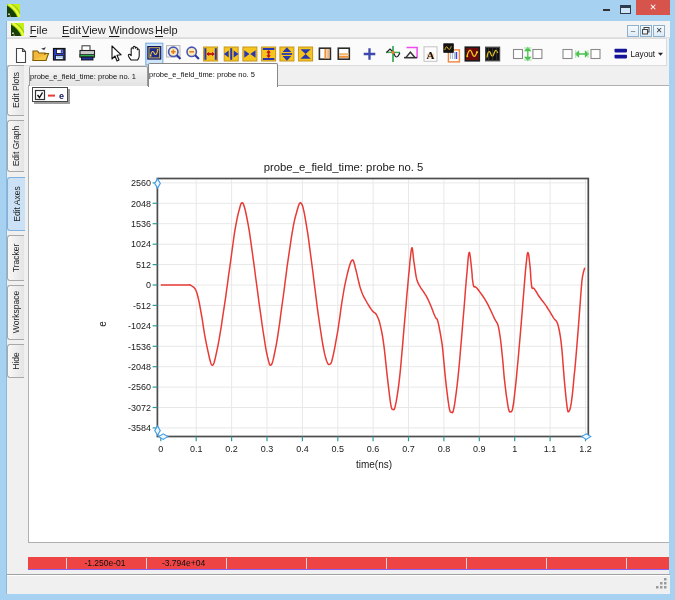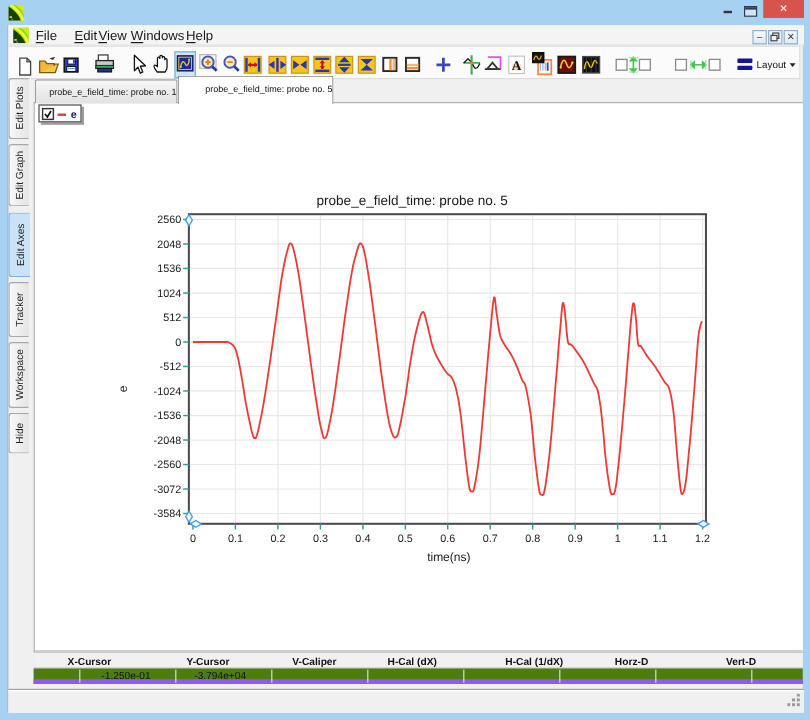--- a/index.html
+++ b/index.html
@@ -19,27 +19,27 @@
 #mdibtns{position:absolute;top:4px;left:620px}
 .mdib{position:absolute;top:0;width:12px;height:12px;border:1px solid #8fb0cc;background:linear-gradient(#f5fafe,#dcebf8);color:#333;font-size:8px;line-height:10px;text-align:center}
 #toolbar{position:absolute;left:0;top:17px;width:660px;height:28px;background:#fbfbfb;border:1px solid #dcdcdc;border-left:none}
 #tbsvg{position:absolute;left:-6px;top:0px}
 #sidebar{position:absolute;left:0;top:43.5px;width:21px;height:528px}
 .vtab{position:absolute;left:0;width:17px;background:linear-gradient(90deg,#f8f8f8,#e4e4e4);border:1px solid #a8a8a8;border-radius:3px 0 0 3px;border-right:none}
 .vtab span{position:absolute;left:50%;top:50%;transform:translate(-50%,-50%) rotate(-90deg);white-space:nowrap;font-size:8.5px;color:#222}
 .vtab.sel{background:#cbe2f6;border-color:#7fb2e0;width:18px}
 #content{position:absolute;left:21px;top:45px;width:642px;height:528px}
 #graph{position:absolute;left:0;top:19px;width:641px;height:458px;background:#fff;border:1px solid #b0b0b0;border-right:none}
-.tab{position:absolute;font-size:7.5px;color:#111;text-align:right;border:1px solid #9a9a9a;border-bottom:none;border-radius:2px 2px 0 0}
+.tab{position:absolute;font-size:7.5px;color:#111;text-align:left;border:1px solid #9a9a9a;border-bottom:none;border-radius:2px 2px 0 0}
 #tab1{left:0;top:-20px;width:119px;height:20px;background:linear-gradient(#f6f6f6,#e3e3e3);line-height:19px}
 #tab2{left:119px;top:-23px;width:130px;height:24px;background:#fff;line-height:21px;border-color:#888;z-index:3}
 #legend{position:absolute;left:3px;top:1px;width:36px;height:15px;background:#fff;border:1px solid #4a4a4a;box-shadow:2px 2px 0 #9c9c9c;z-index:4}
 #statustable{position:absolute;left:0;top:477px;width:641px;height:27px;font-size:8.5px;color:#111}
 #sthead{position:absolute;left:0;top:0;width:641px;height:14px;background:#f1f1f1;border-top:1px solid #c0c0c0;border-bottom:1px solid #cfcfcf}
-#stval{position:absolute;left:0;top:14px;width:641px;height:13px;background:#4d7c0f;border-bottom:4px solid #8b5cf6}
+#stval{position:absolute;left:0;top:14px;width:641px;height:13px;background:#ef4444;border-bottom:1px solid #8b5cf6}
 .sth{position:absolute;top:2px;transform:translateX(-50%);font-weight:bold;white-space:nowrap}
 .stv{position:absolute;top:1px;transform:translateX(-50%);white-space:nowrap}
 .stsep{position:absolute;top:1px;width:1px;height:11px;background:#dadada}
 #chartwrap{position:absolute;left:0;top:85px;width:675px;height:458px}
 #statusstrip{position:absolute;left:0;top:553px;width:663px;height:20px;background:#f0f0f0;border-top:1.5px solid #a2a2a2;box-shadow:inset 0 1px 0 #fff}
 #grip{position:absolute;right:2px;top:3px;width:12px;height:12px}
 </style></head>
 <body>
 <div id="titlebar">
  <svg id="appicon1" width="14" height="14">
@@ -255,29 +255,20 @@
    <div id="legend">
      <svg width="36" height="15">
             <rect x="2.5" y="2.5" width="9" height="9" fill="#fff" stroke="#333" stroke-width="1.2"></rect>
             <path d="M4.5 7 l2 2.5 l3-5" fill="none" stroke="#111" stroke-width="1.4"></path>
             <rect x="15" y="6.6" width="7" height="2" fill="#e93a35"></rect>
             <text x="26" y="10.5" font-size="9" font-weight="bold" fill="#14165e" font-family="Liberation Sans,sans-serif">e</text>
           </svg>
    </div>
   </div>
   <div id="statustable">
-   <div id="sthead">
-    <span class="sth" style="left:46.5px">X-Cursor</span>
-    <span class="sth" style="left:145.3px">Y-Cursor</span>
-    <span class="sth" style="left:234px">V-Caliper</span>
-    <span class="sth" style="left:315.5px">H-Cal (dX)</span>
-    <span class="sth" style="left:417.2px">H-Cal (1/dX)</span>
-    <span class="sth" style="left:498.3px">Horz-D</span>
-    <span class="sth" style="left:589.5px">Vert-D</span>
-   </div>
    <div id="stval">
     <span class="stv" style="left:77px">-1.250e-01</span>
     <span class="stv" style="left:155.5px">-3.794e+04</span>
     <div class="stsep" style="left:38px"></div>
     <div class="stsep" style="left:118px"></div>
     <div class="stsep" style="left:198px"></div>
     <div class="stsep" style="left:278px"></div>
     <div class="stsep" style="left:358px"></div>
     <div class="stsep" style="left:438px"></div>
     <div class="stsep" style="left:518px"></div>

